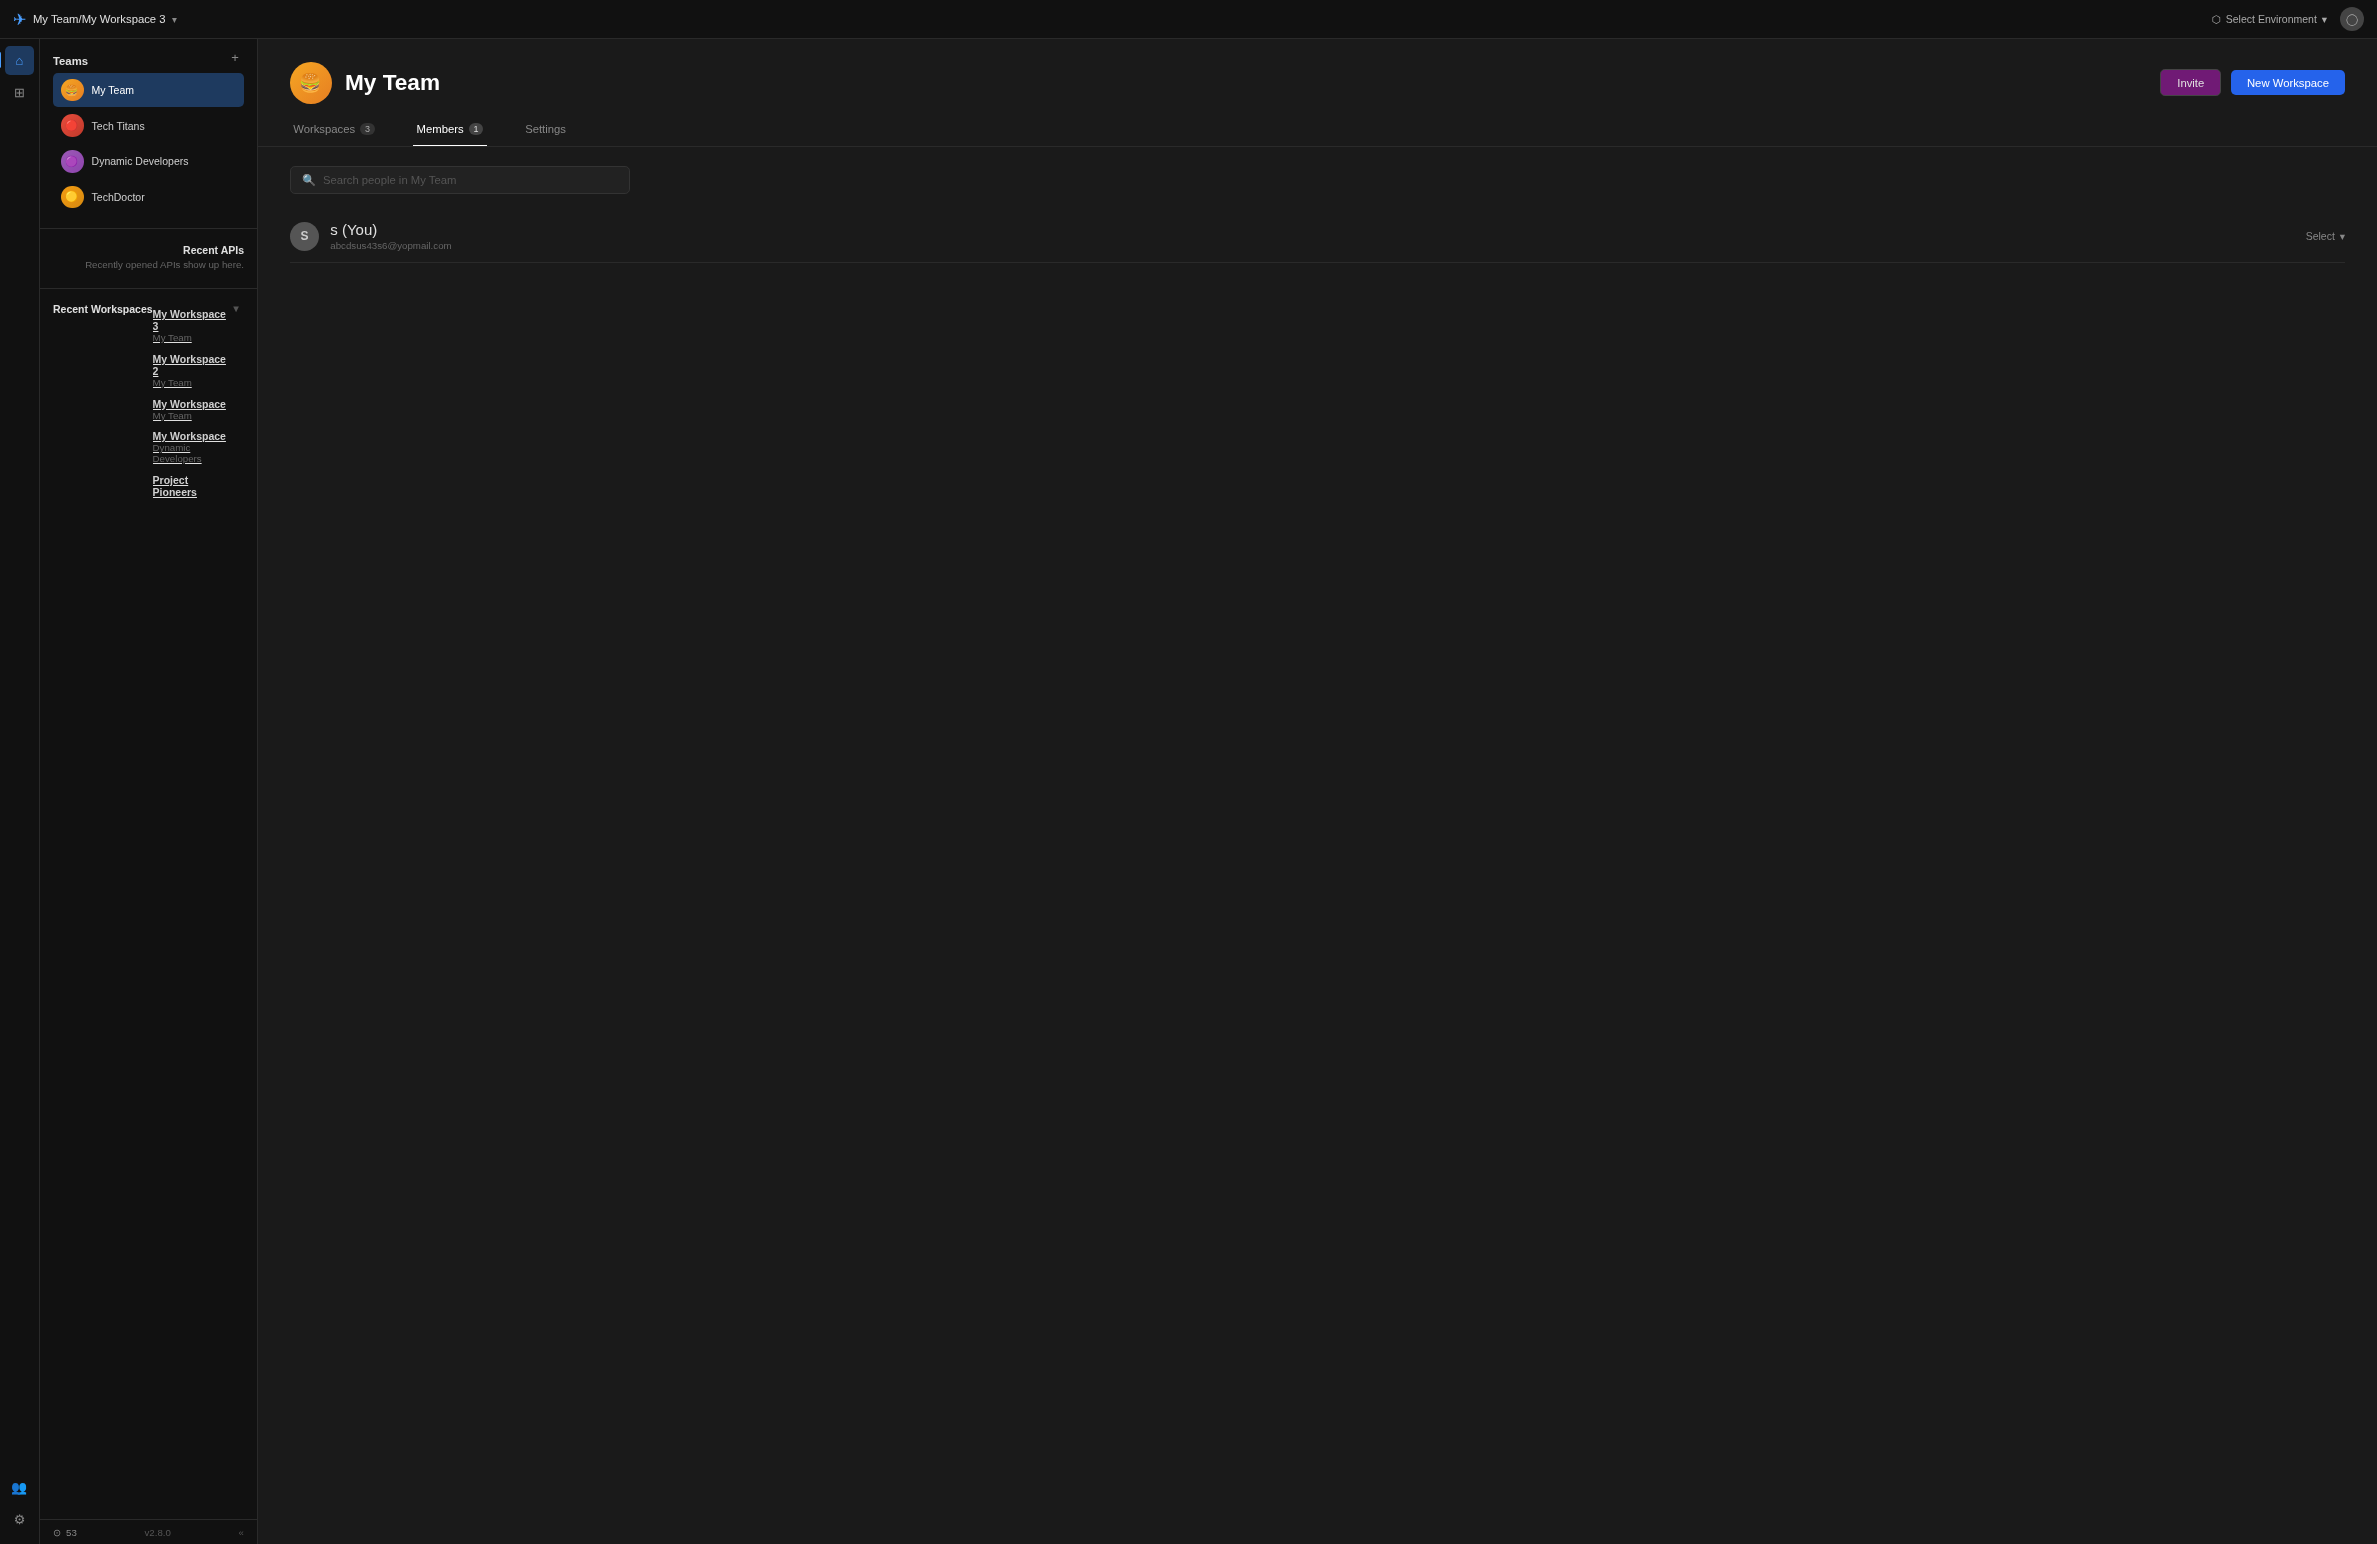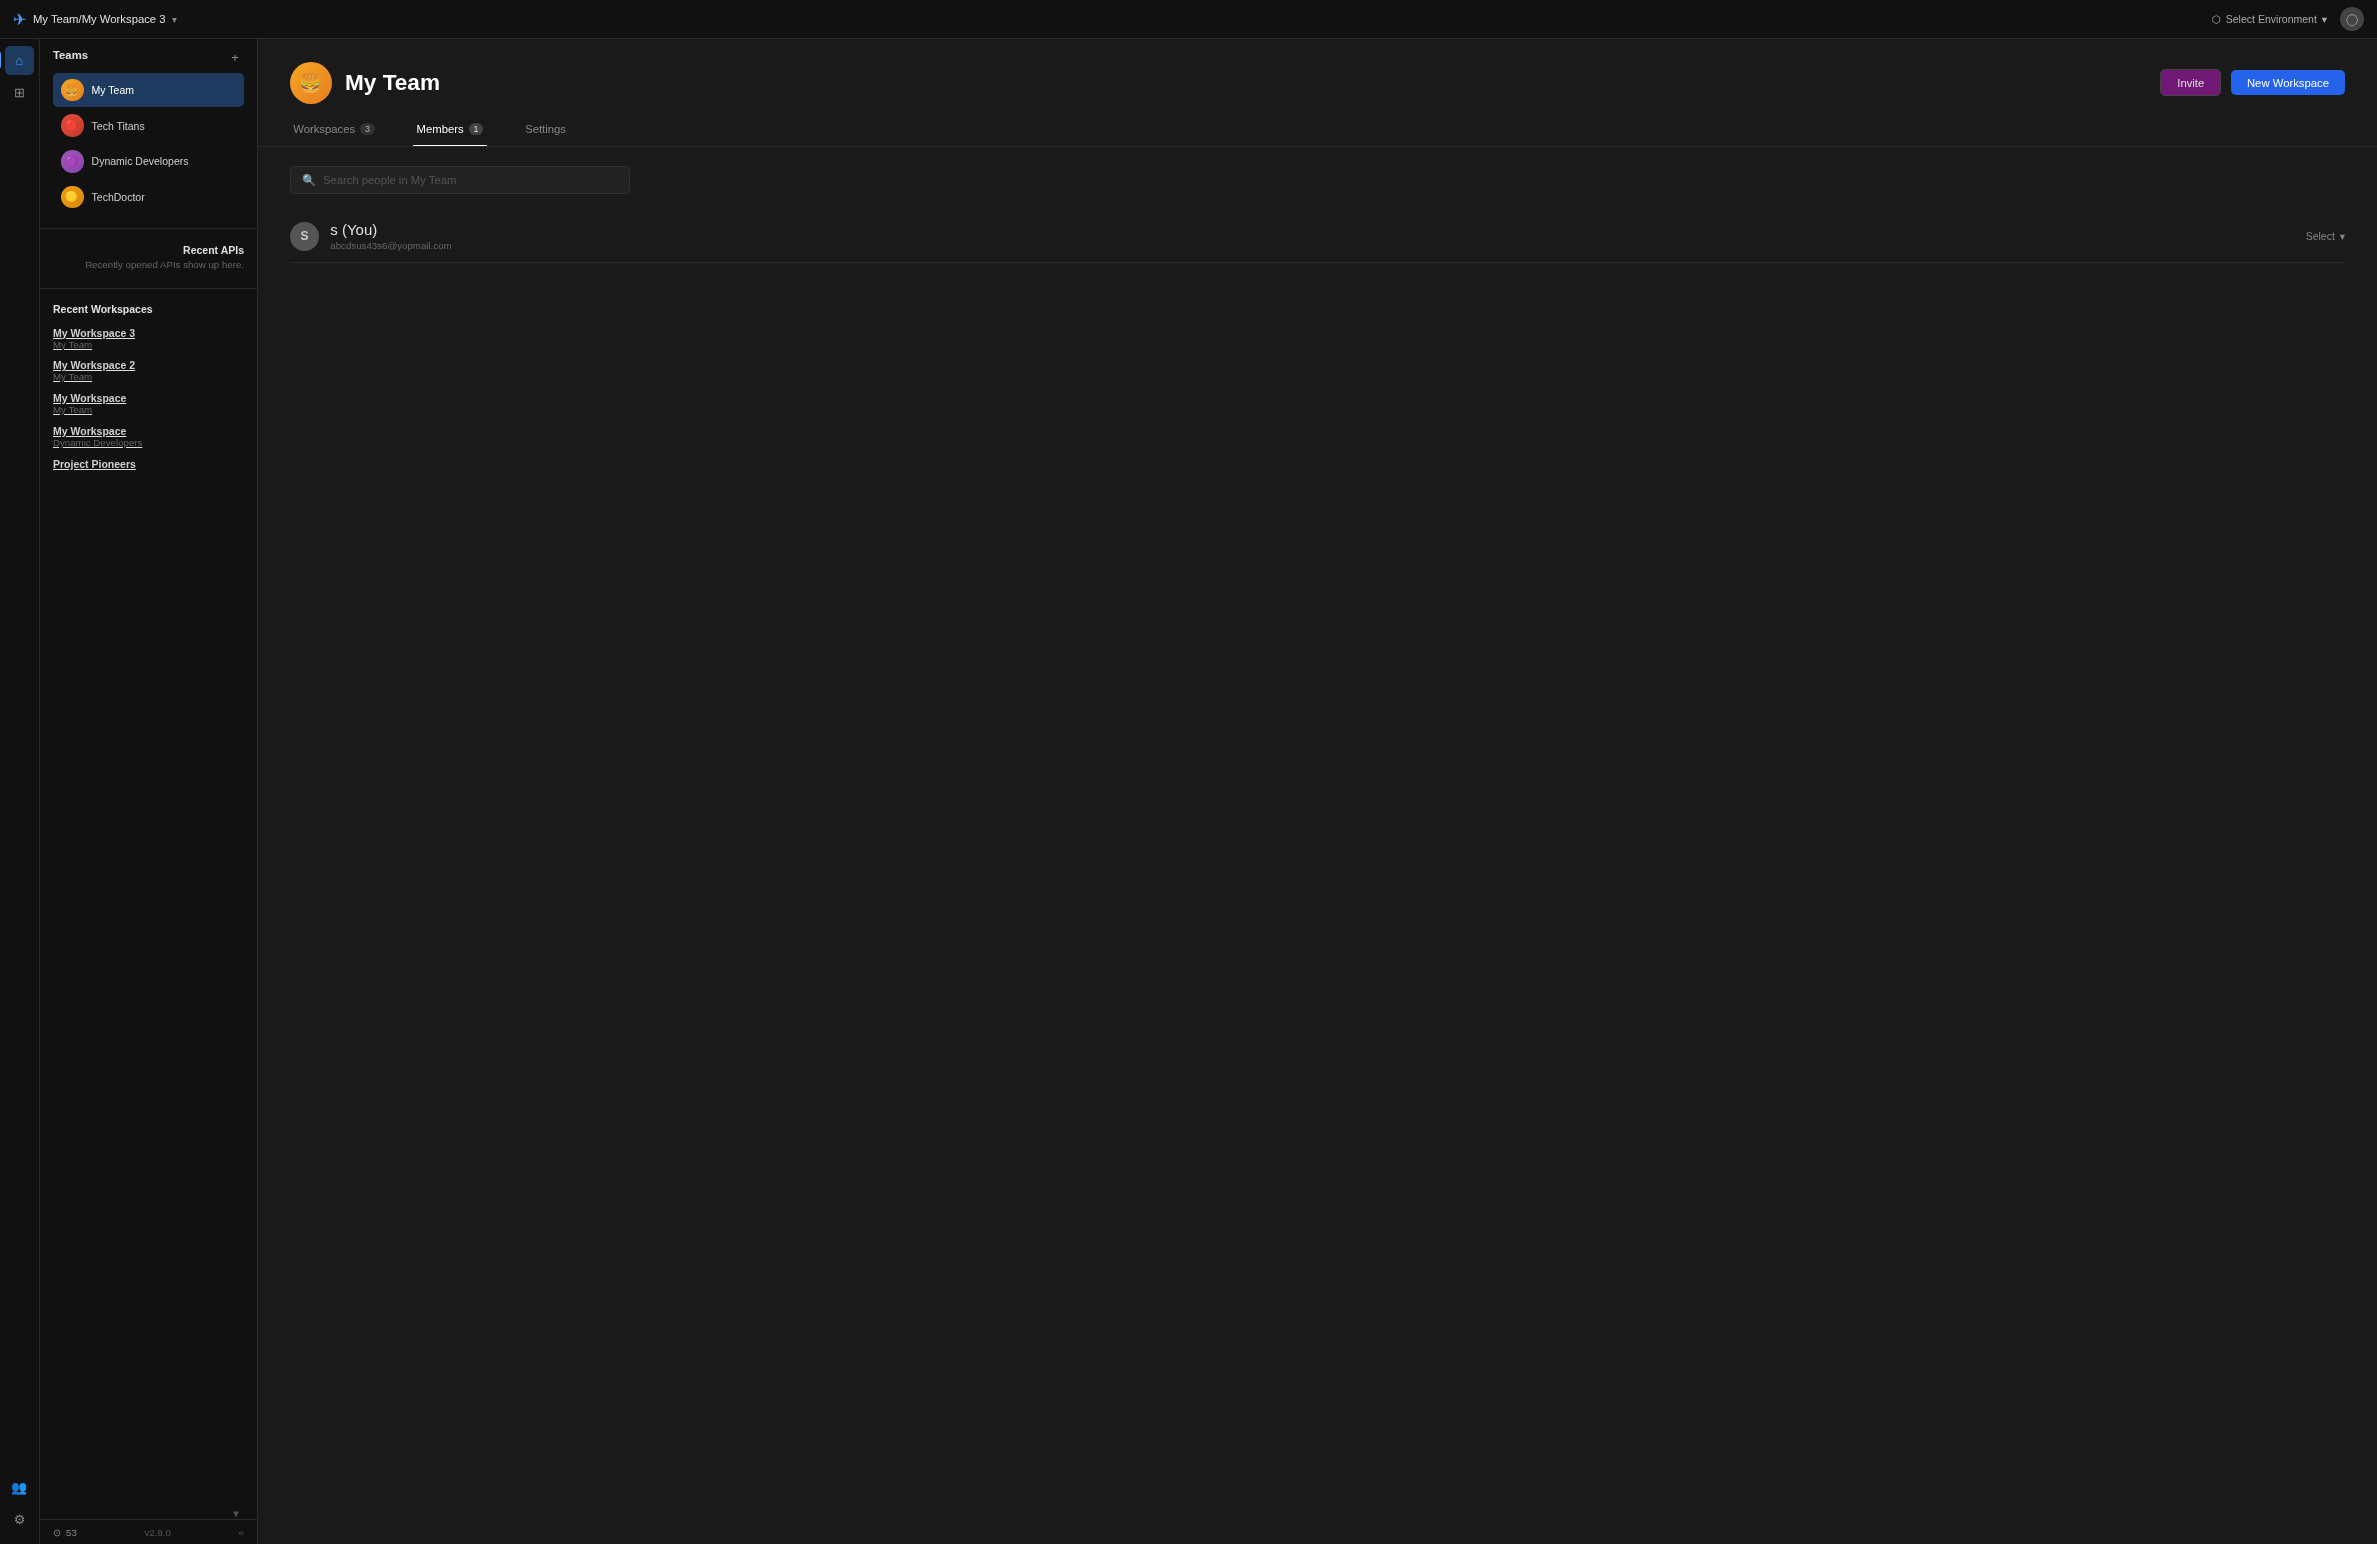--- a/index.html
+++ b/index.html
@@ -133,21 +133,21 @@
       display: flex;
       flex-direction: column;
       overflow: hidden;
       flex-shrink: 0;
     }
     .sidebar-section {
       padding: 9.7px 13px 6.5px;
     }
     .sidebar-section-header {
       display: flex;
-      align-items: flex-start;
+      align-items: flex-end;
       justify-content: space-between;
       margin-bottom: 6.5px;
     }
     .sidebar-section-title {
       font-size: 11.3px;
       font-weight: 600;
       color: #e0e0e0;
     }
     .sidebar-add-btn {
       width: 18px;
@@ -215,21 +215,21 @@
       font-size: 9.7px;
       color: #666;
       margin-bottom: 6.5px;
     }
 
     .recent-workspaces-section {
       padding: 8px 13px 0;
       flex: 1;
       overflow: hidden;
       display: flex;
-      flex-direction: column;
+      flex-direction: row;
       justify-content: space-between;
     }
     .recent-workspaces-title {
       font-size: 10.5px;
       font-weight: 600;
       color: #e0e0e0;
       margin-bottom: 6.5px;
     }
     .workspace-list {
       flex: 1;

